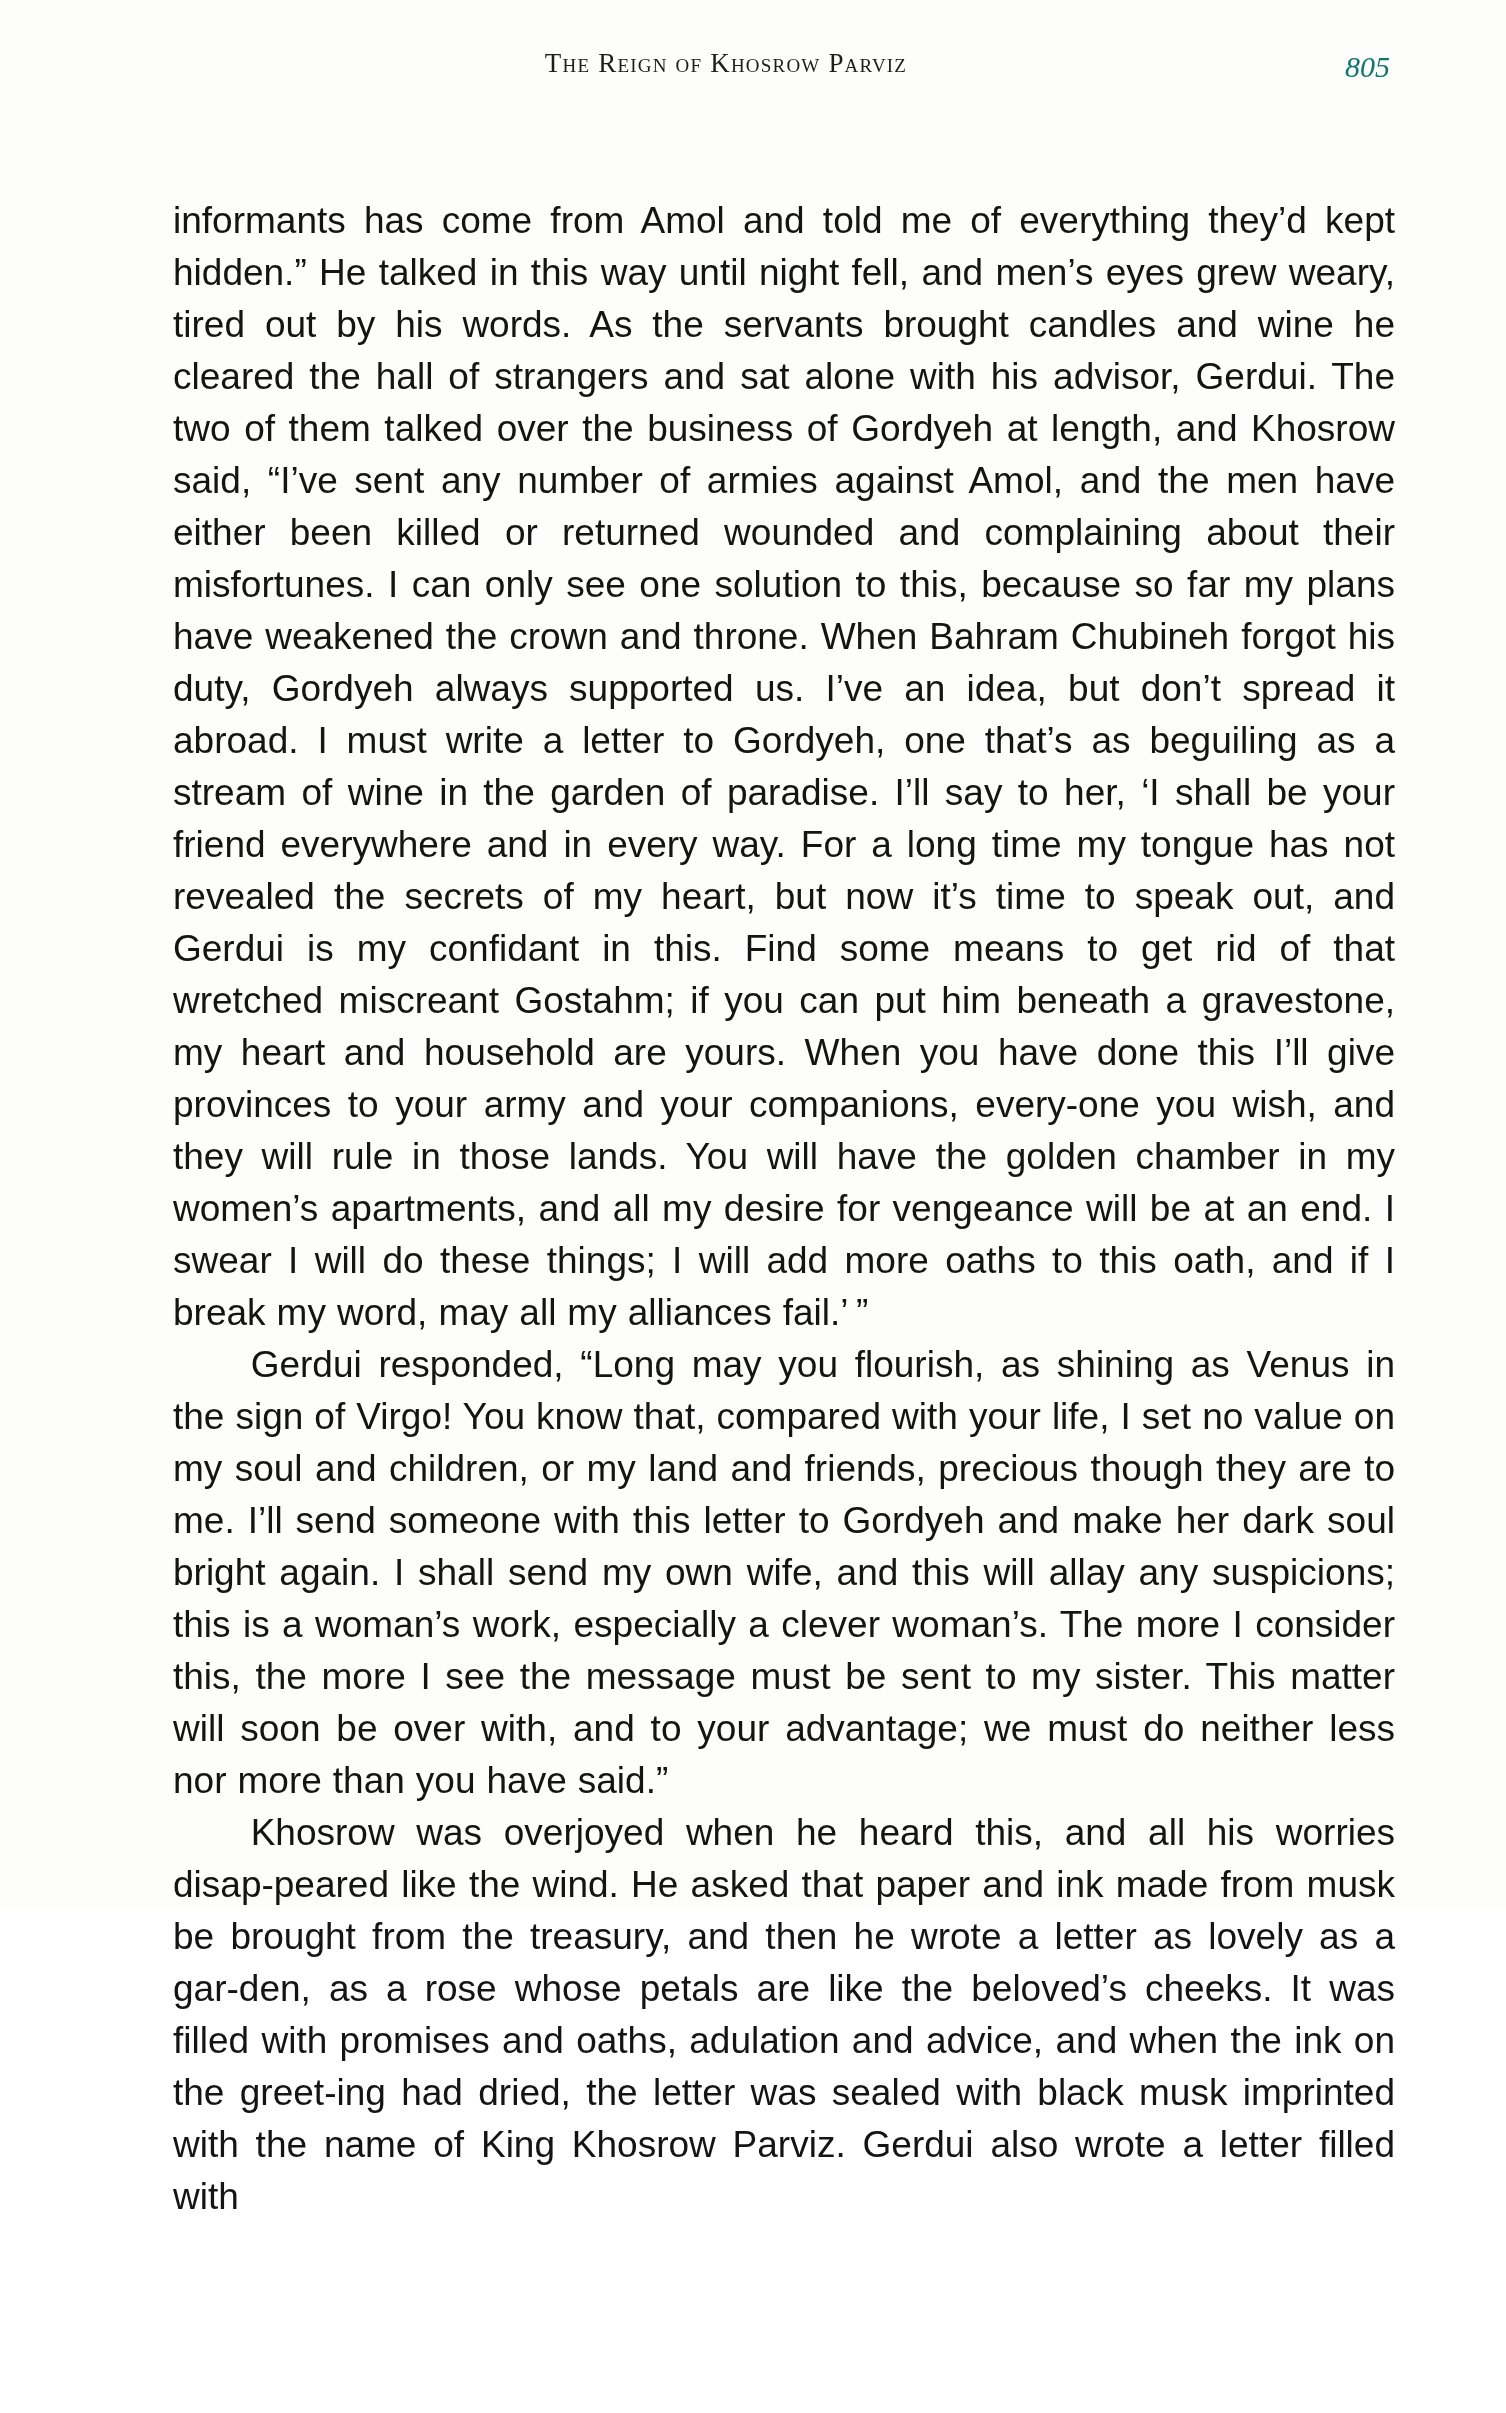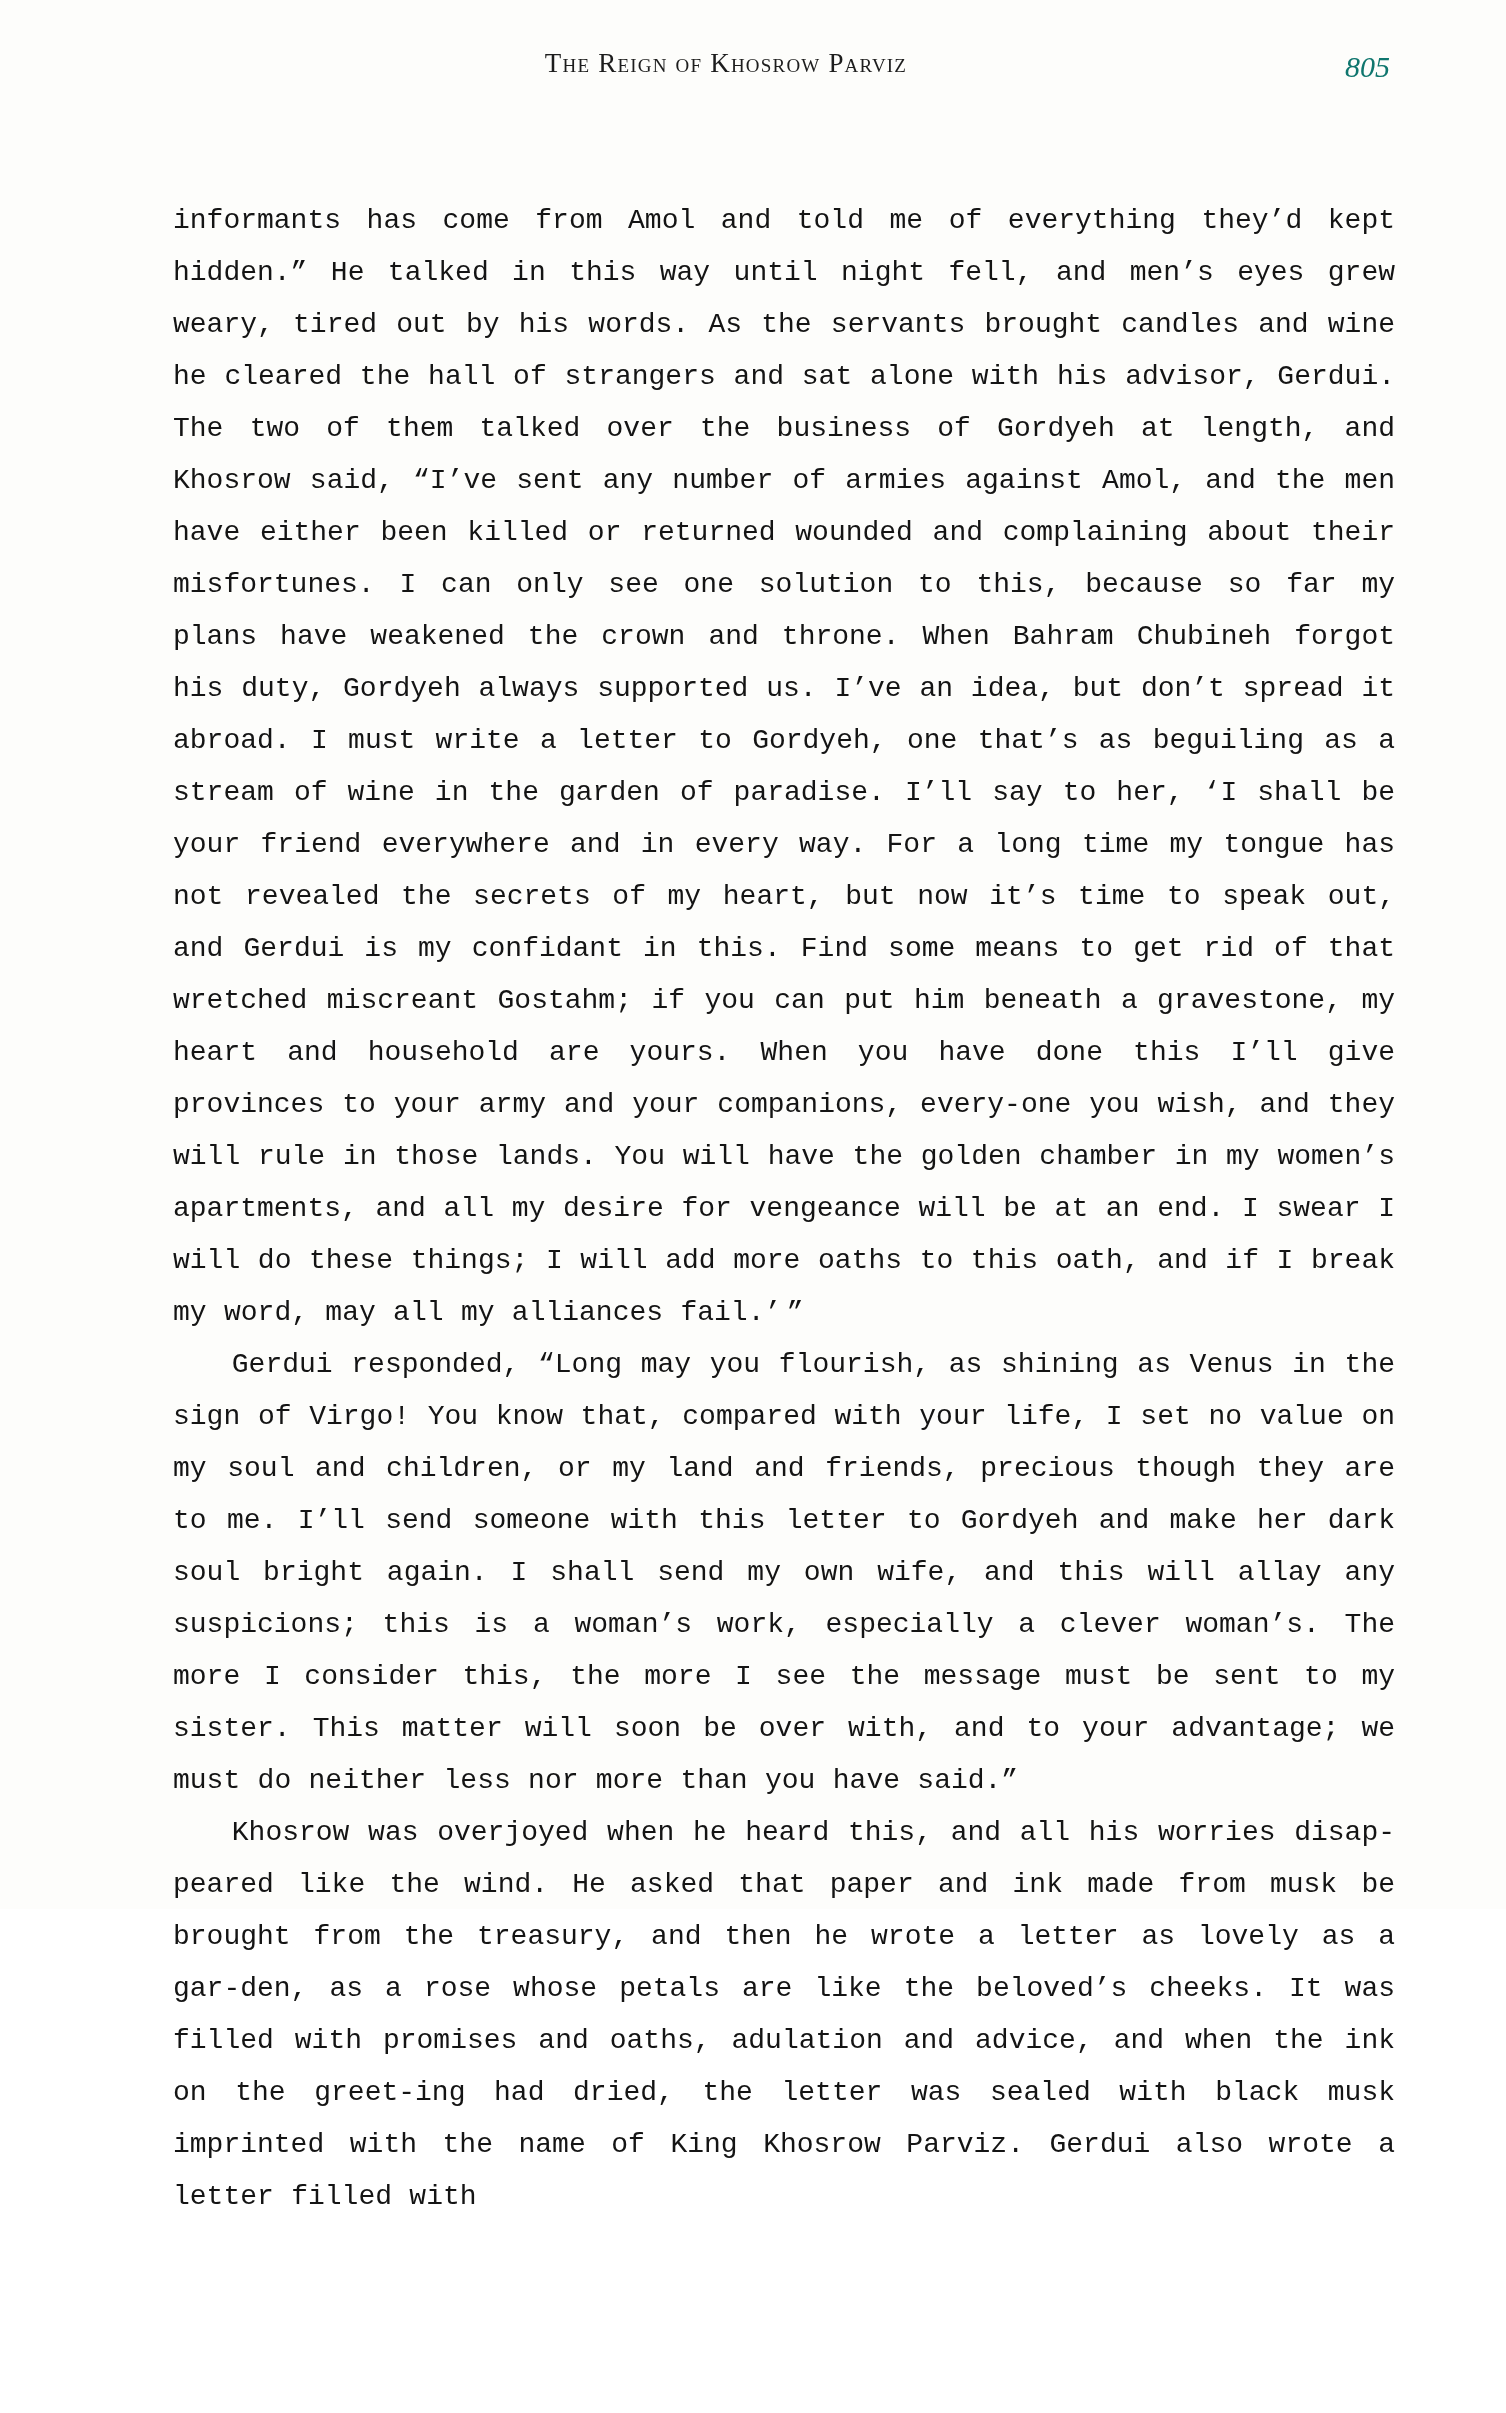--- a/index.html
+++ b/index.html
@@ -50,26 +50,26 @@
     font-family: "Liberation Serif", serif;
     font-style: italic;
     font-size: 30px;
     color: #0f766e;
   }
   .body-text {
     position: absolute;
     top: 195px;
     left: 173px;
     width: 1222px;
-    font-size: 28px;
+    font-size: 37px;
     line-height: 52px;
     text-align: justify;
     text-justify: inter-word;
     color: #141414;
-    font-family: Liberation Mono, monospace;
+    font-family: Liberation Sans, sans-serif;
   }
   .body-text p {
     margin: 0;
     text-indent: 0;
   }
   .body-text p + p {
     text-indent: 2.1em;
   }
   
   .body-text p {

